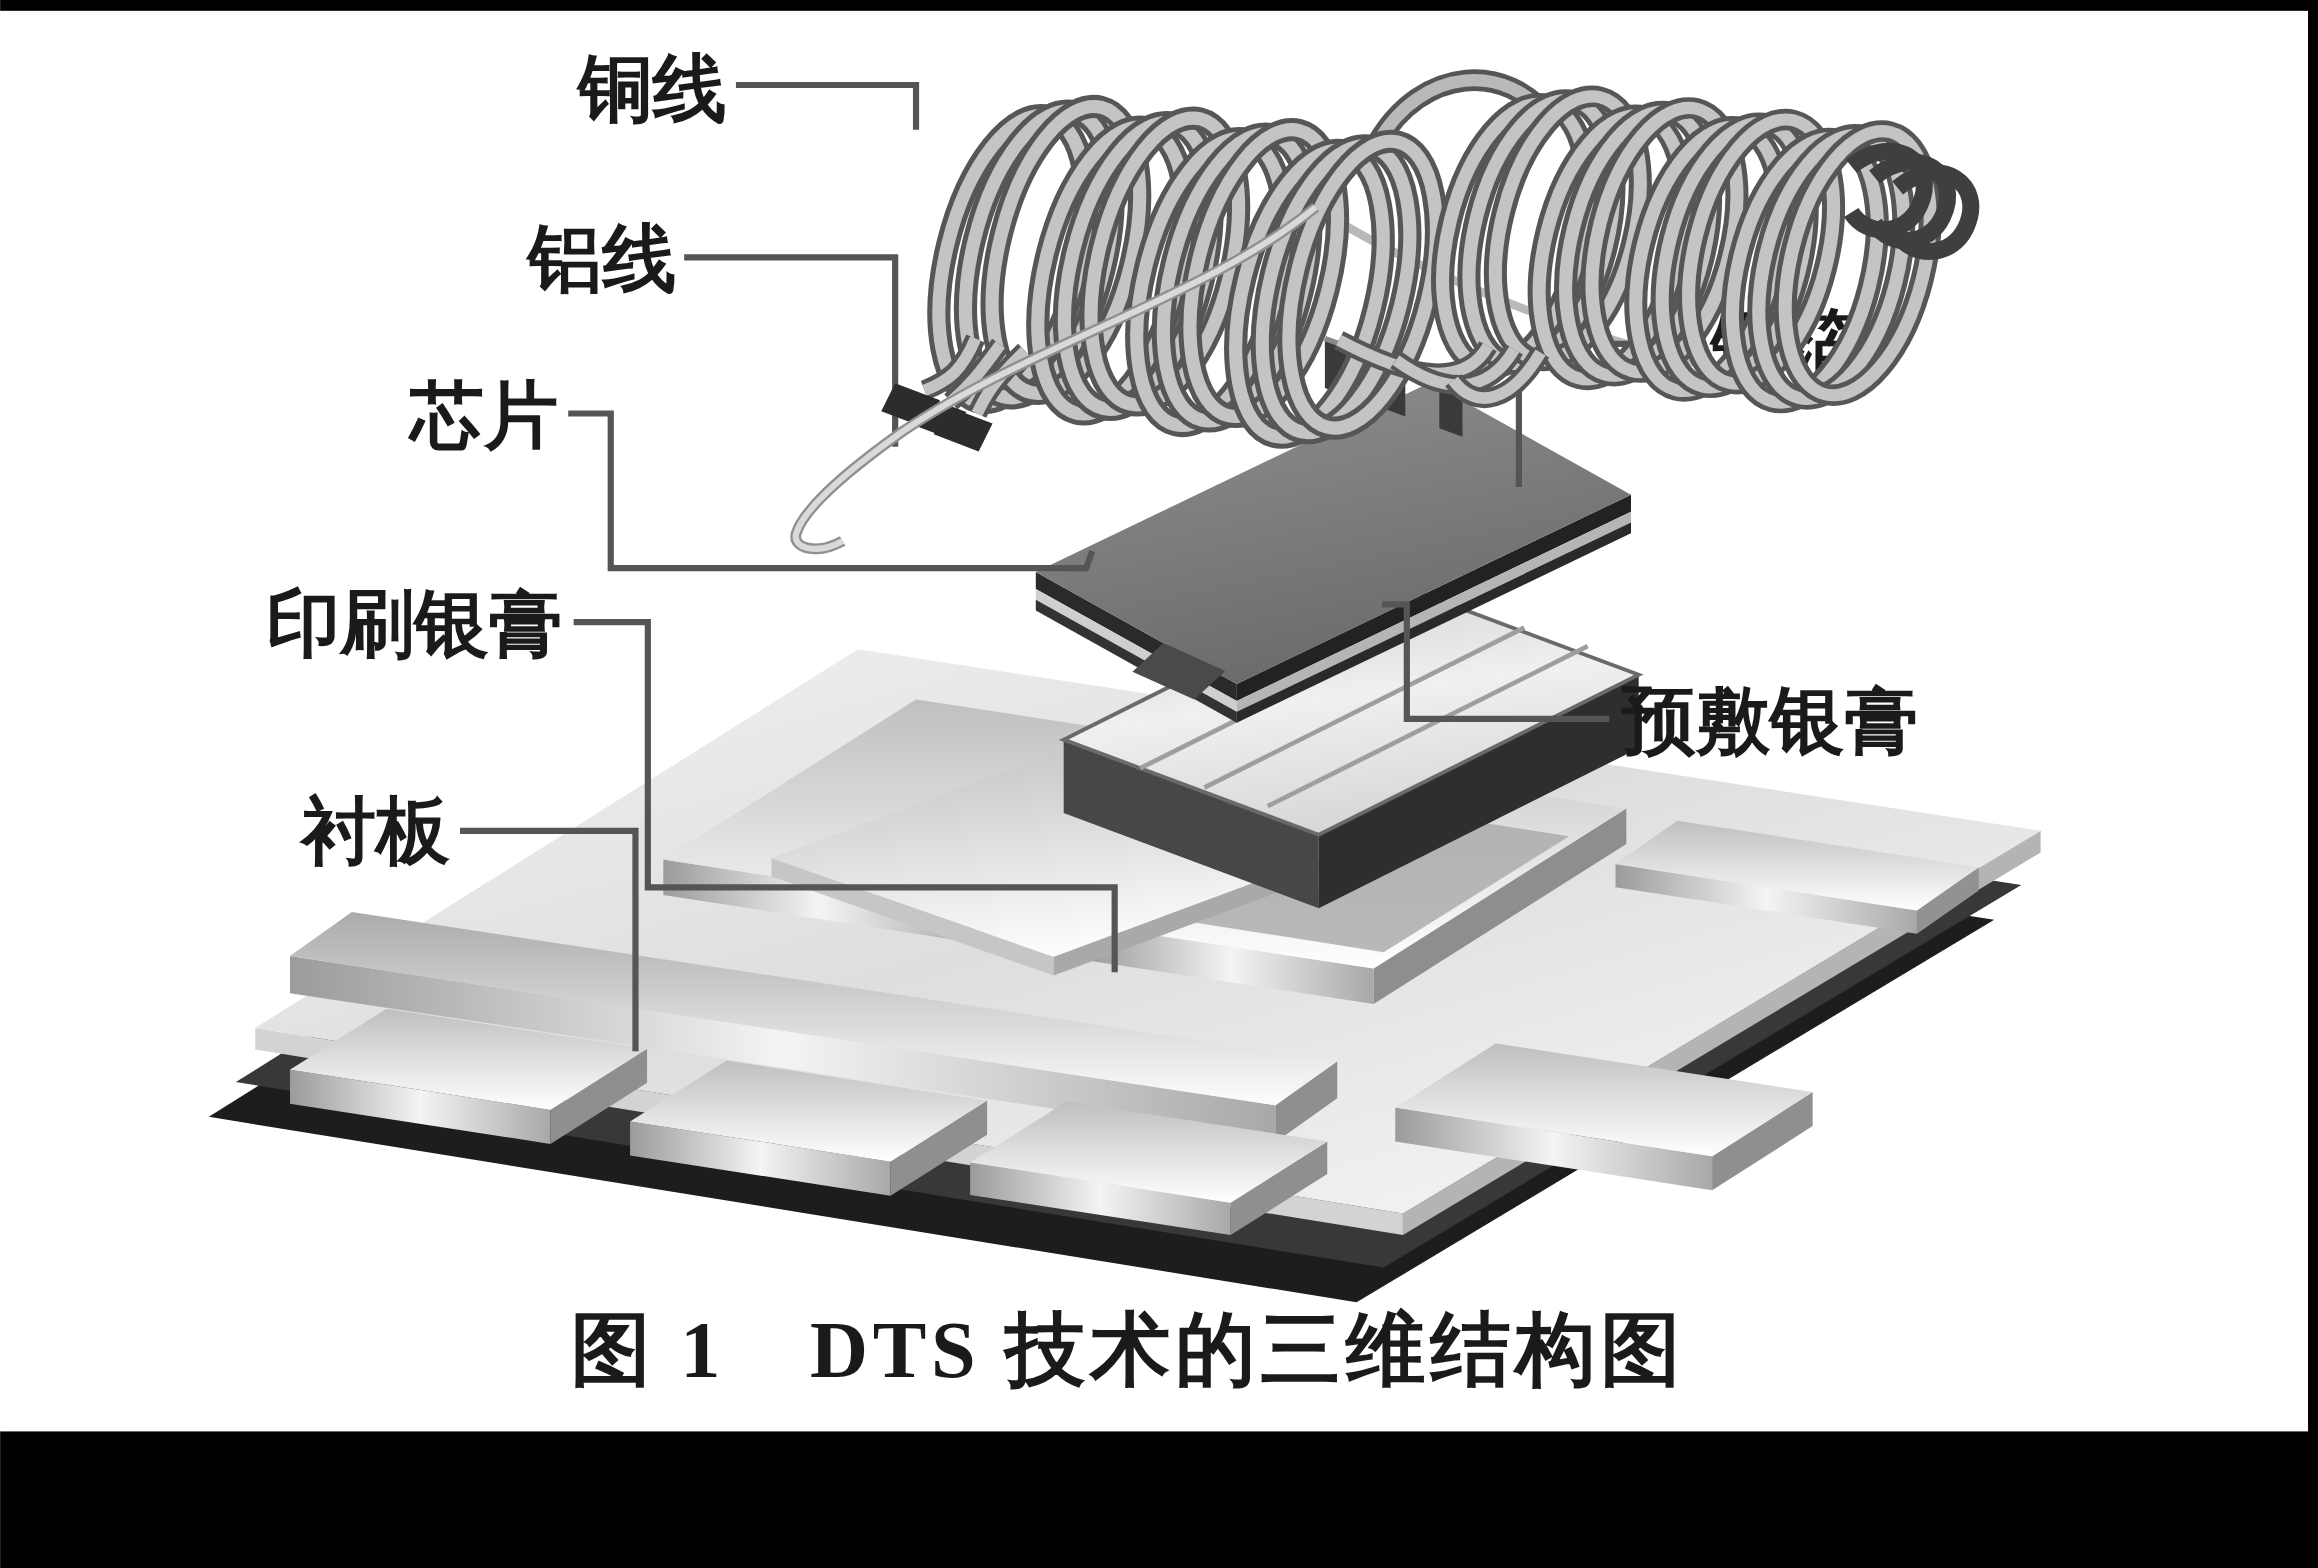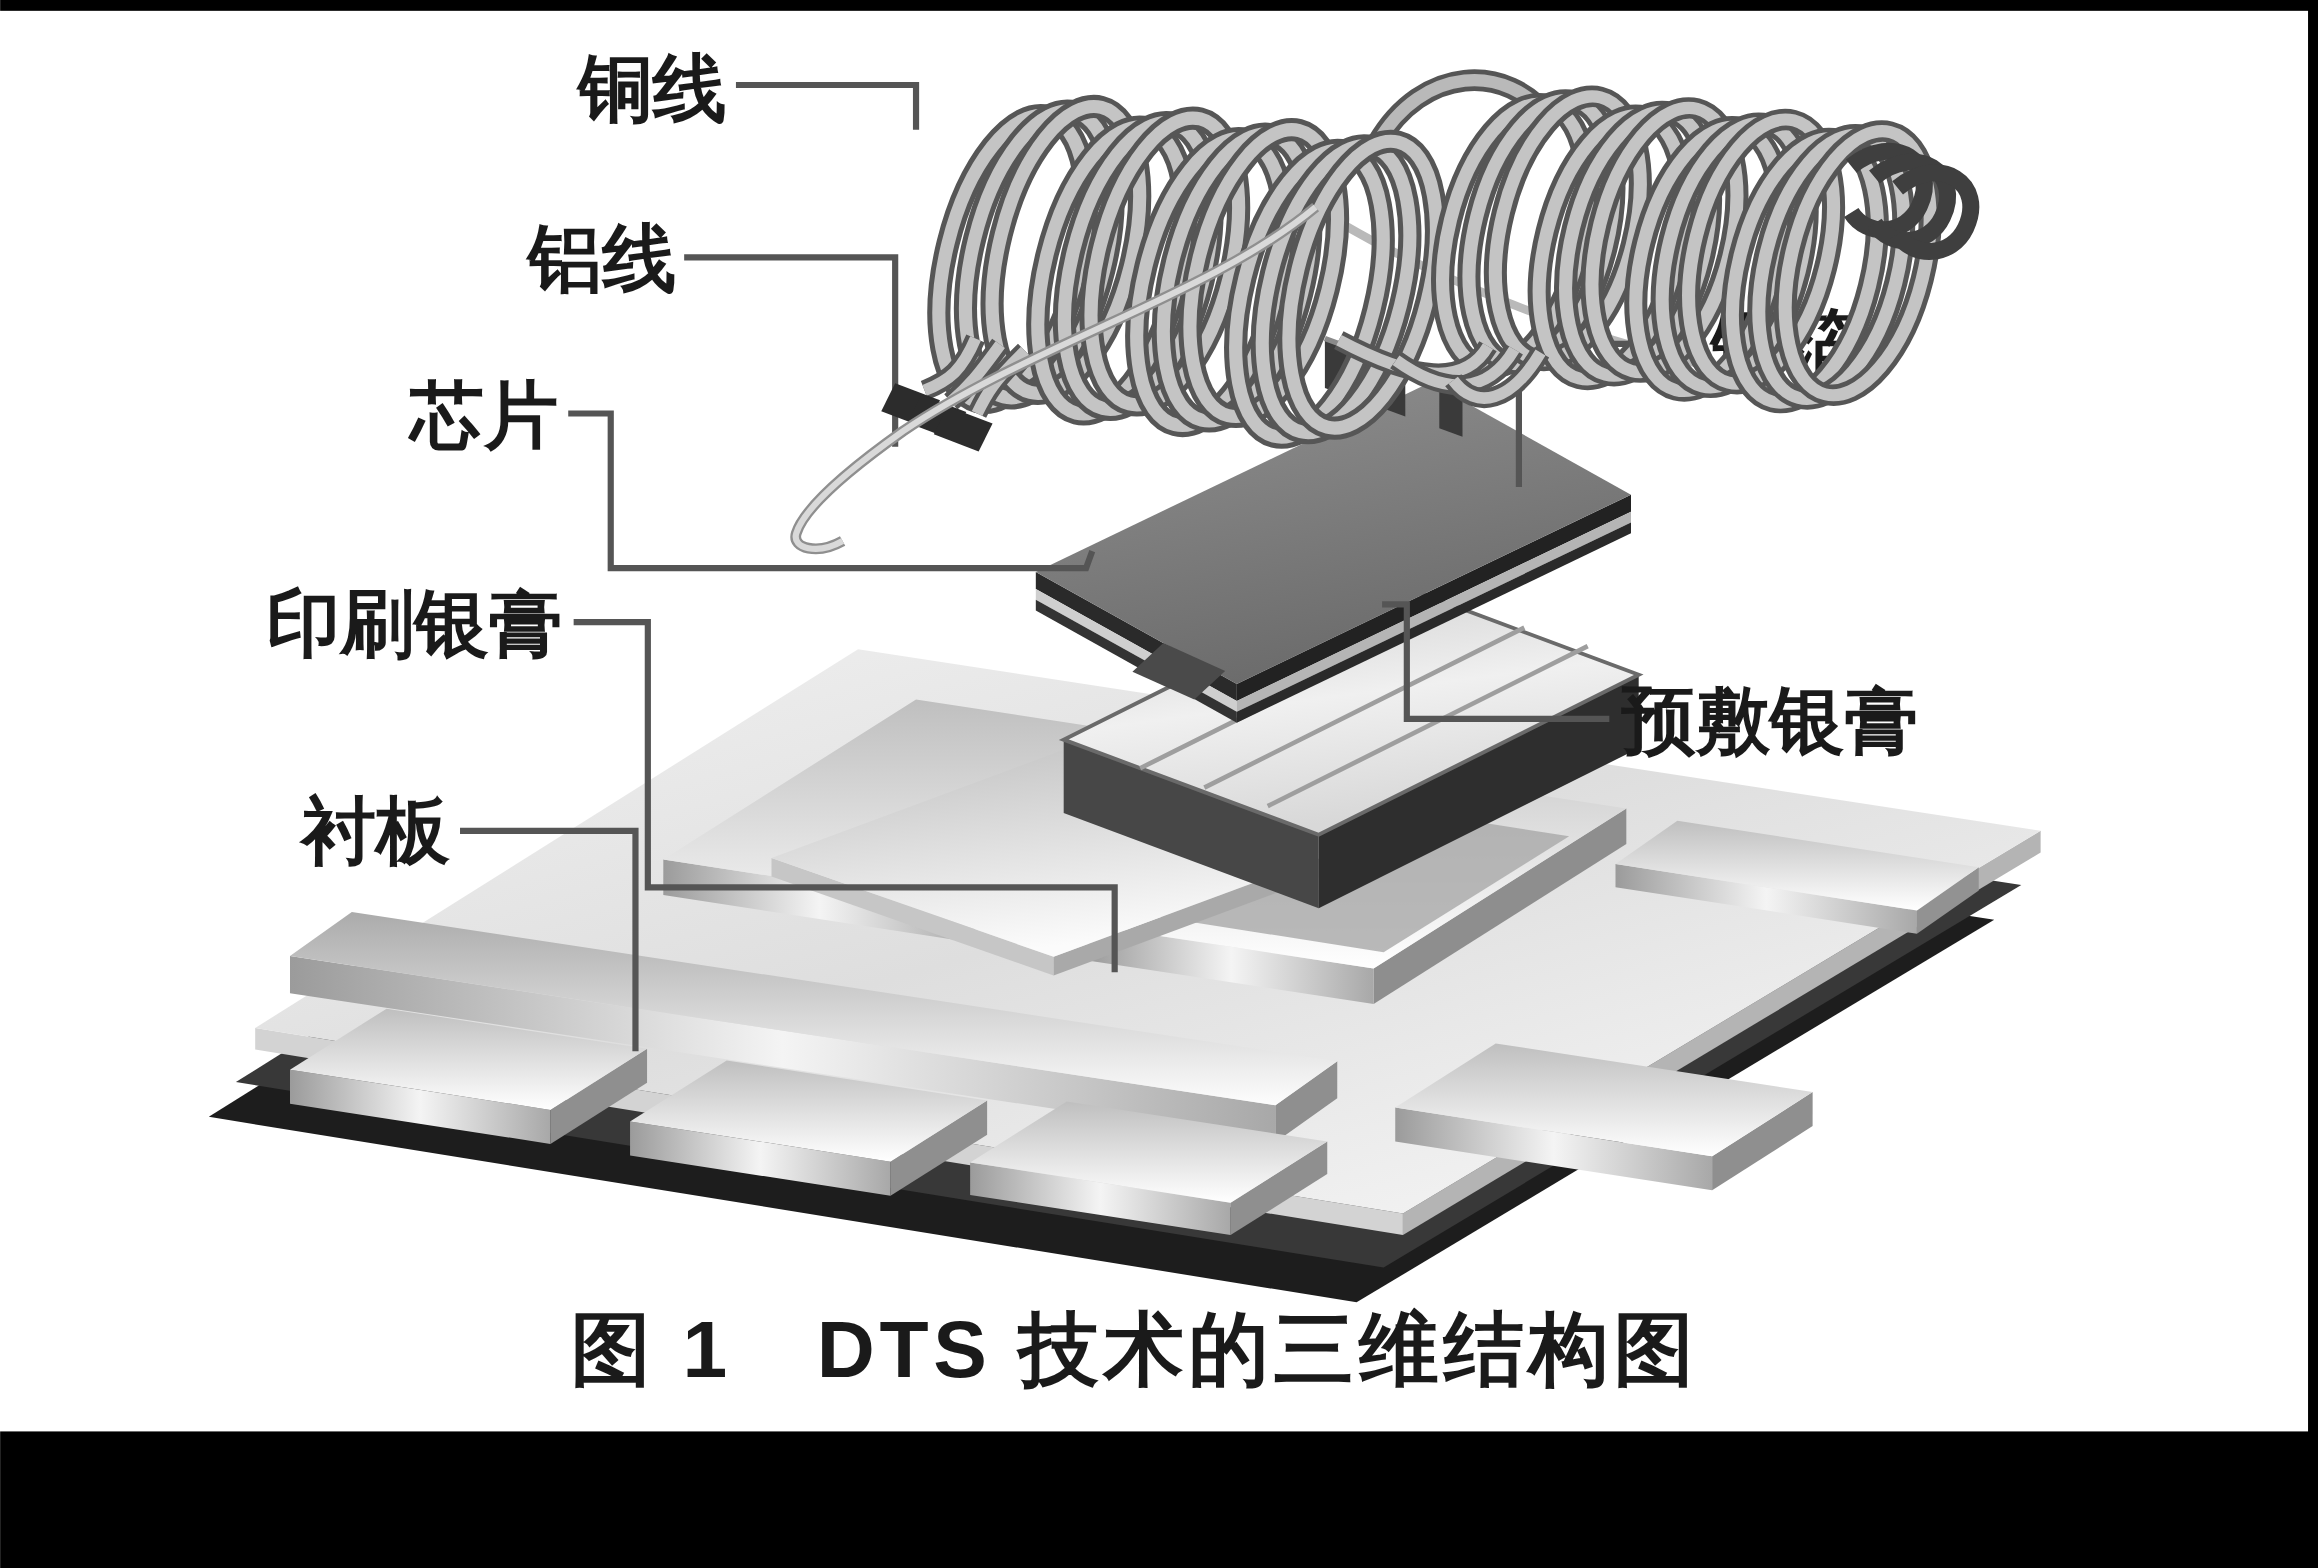--- a/index.html
+++ b/index.html
@@ -1,17 +1,17 @@
 <!DOCTYPE html>
 <html style="font-size:12.4px"><head>
 <meta charset="utf-8">
 <style>
   html,body{margin:0;padding:0;background:#000;}
   .stage{position:relative;width:2319px;height:1569px;background:#fff;overflow:hidden;
-         font-family:Liberation Sans, sans-serif;}
+         font-family:Liberation Serif, serif;}
   svg{position:absolute;left:0;top:0;}
   .lbl{font-weight:bold;font-size:96px;}
   .cap{font-weight:600;font-size:104px;letter-spacing:6px;}
 </style>
 </head>
 <body>
 
 <div class="stage">
 <svg viewBox="0 0 3000 2030" width="2319" height="1569">
   <defs>

